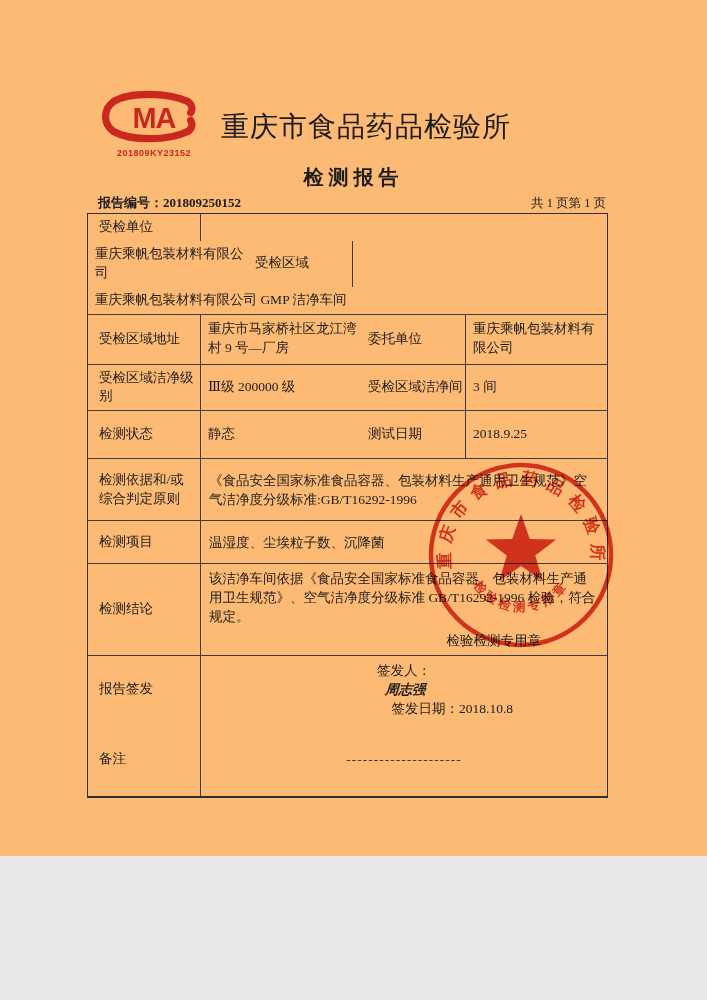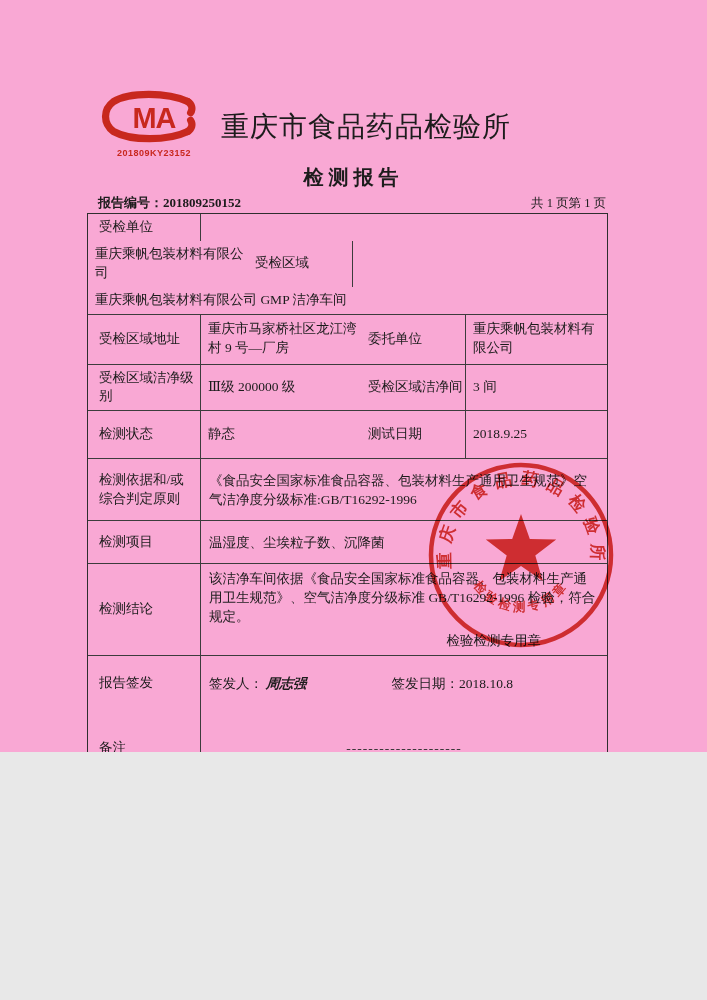--- a/index.html
+++ b/index.html
@@ -1,19 +1,19 @@
 <!DOCTYPE html>
 <html><head>
 <meta charset="utf-8">
 <style>
   html,body{margin:0;padding:0;background:#e8e8e8;}
   .page{
     position:relative;
-    width:707px;height:752px;
-    background:#f9a8d4;
+    width:707px;height:856px;
+    background:#fdba74;
     margin:0 auto;
     font-family:"Liberation Serif","DejaVu Serif",serif;
     color:#1c1c1c;
     overflow:hidden;
   }
   
   .cma-logo{position:absolute;left:99px;top:88px;width:110px;text-align:center;}
   .cma-num{font-family:"Liberation Sans","DejaVu Sans",sans-serif;
     font-size:9px;color:#c8281e;letter-spacing:.5px;margin-top:-2px;font-weight:bold;}
   .org-title{position:absolute;left:25px;right:0;top:108px;
@@ -37,21 +37,21 @@
   .c-mid{width:265px;min-width:265px;display:flex;border-right:1px solid #3c3c3c;box-sizing:border-box;}
   .c-val{width:165px;min-width:165px;padding:4px 4px 4px 7px;display:flex;align-items:center;box-sizing:border-box;}
   .c-lab2{flex:1;padding:4px 2px 4px 2px;display:flex;align-items:center;box-sizing:border-box;}
   .c-right{flex:1;padding:4px 4px 4px 7px;display:flex;align-items:center;box-sizing:border-box;}
   .c-wide{flex:1;padding:6px 8px 4px 8px;box-sizing:border-box;}
   .c-wide.vcenter{display:flex;align-items:center;}
   .r1{min-height:68px;} .r2{min-height:50px;} .r3{min-height:44px;}
   .r4{min-height:48px;} .r5{min-height:62px;} .r6{min-height:43px;}
   .r7{min-height:75px;} .r8{min-height:57px;} .r9{min-height:73px;}
   .seal-caption{text-align:right;padding-right:58px;margin-top:5px;}
-  .sign-line{display:flex;width:100%;align-items:center;}
+  .sign-line{display:flex;width:100%;align-items:center;flex-direction:column;}
   .handwritten{font-weight:bold;font-style:italic;transform:skewX(-4deg);display:inline-block;margin-left:3px;}
   .issue-date{margin-left:auto;margin-right:86px;}
   .remark-dashes{width:100%;text-align:center;letter-spacing:1px;color:#333;}
   
   .stamp{position:absolute;left:424px;top:458px;width:194px;height:194px;
     opacity:.88;mix-blend-mode:multiply;pointer-events:none;}
 </style>
 </head>
 <body>
 

